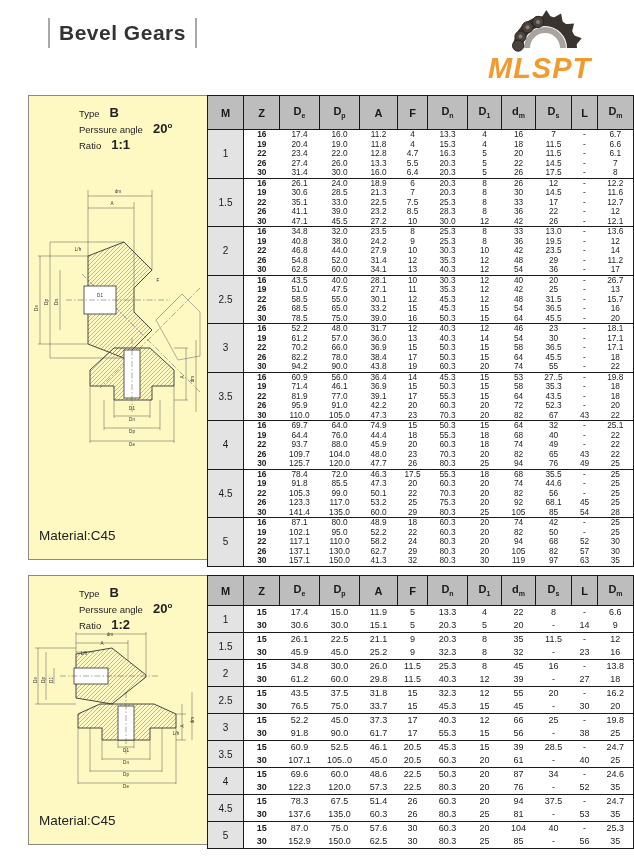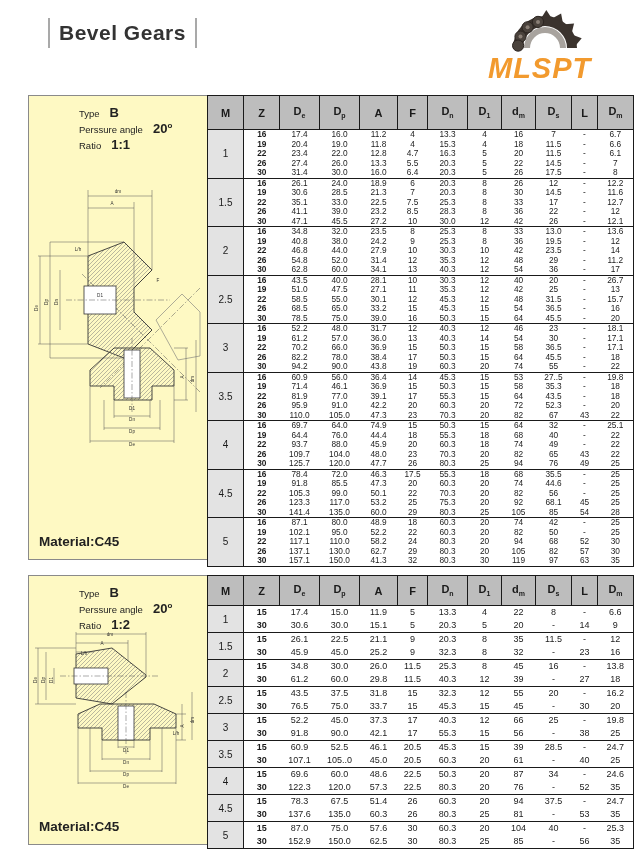--- a/index.html
+++ b/index.html
@@ -13,21 +13,21 @@
   .logo{position:absolute;right:14px;top:4px;}
 
   .panel{position:absolute;left:28px;width:180px;border:1px solid #8a8a8a;background:#fef9c3;padding-left:40px;}
   .p1{top:95px;height:465px;}
   .p2{top:575px;height:270px;}
   .info{padding:9px 0 0 10px;}
   .info-row{display:flex;align-items:baseline;gap:10px;margin-bottom:1px;}
   .info-lbl{font-size:9.5px;color:#222;}
   .info-val{font-size:13px;font-weight:bold;}
   .info-val sup{font-size:8px;}
-  .material{position:absolute;left:10px;bottom:10px;font-size:13.5px;font-weight:bold;}
+  .material{position:absolute;left:10px;bottom:16px;font-size:13.5px;font-weight:normal;}
   .draw{position:absolute;left:1px;}
   .d1{top:64px;}
   .d2{top:52px;}
   svg.tech text{font-size:4.6px;fill:#333;font-family:"Liberation Sans",sans-serif;}
   svg.tech{stroke-linejoin:miter;}
   .thin{stroke:#555;stroke-width:.5;fill:none;}
   .dashdot{stroke:#555;stroke-width:.5;fill:none;stroke-dasharray:6 2 1.5 2;}
   .body-ln{stroke:#333;stroke-width:.9;}
   .phantom{stroke:#777;stroke-width:.6;fill:none;}
 
@@ -1019,21 +1019,21 @@
         <td>12</td>
         <td>66</td>
         <td>25</td>
         <td>-</td>
         <td>19.8</td>
       </tr>
       <tr>
         <td class="zcell">30</td>
         <td>91.8</td>
         <td>90.0</td>
-        <td>42.1</td>
+        <td>61.7</td>
         <td>17</td>
         <td>55.3</td>
         <td>15</td>
         <td>56</td>
         <td>-</td>
         <td>38</td>
         <td>25</td>
       </tr>
       <tr class="gs">
         <td class="mcell" rowspan="2">3.5</td>

